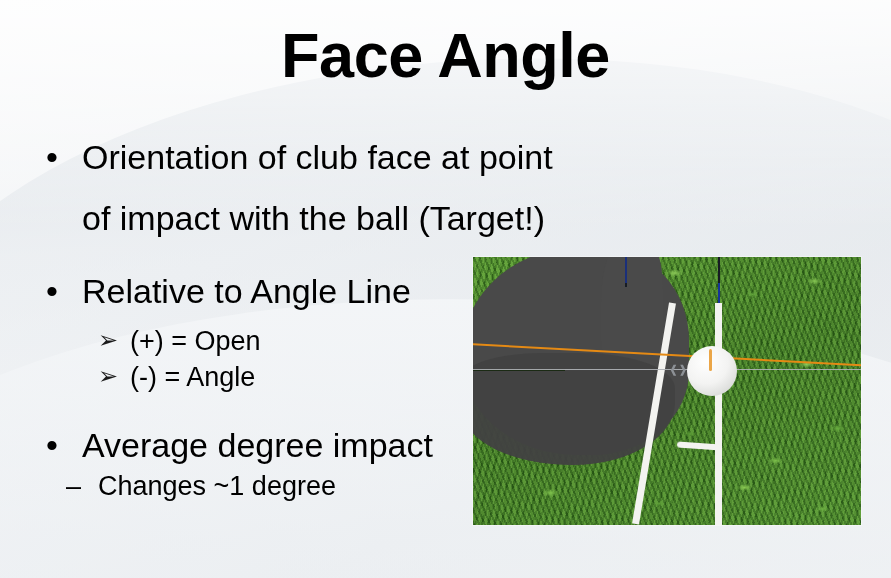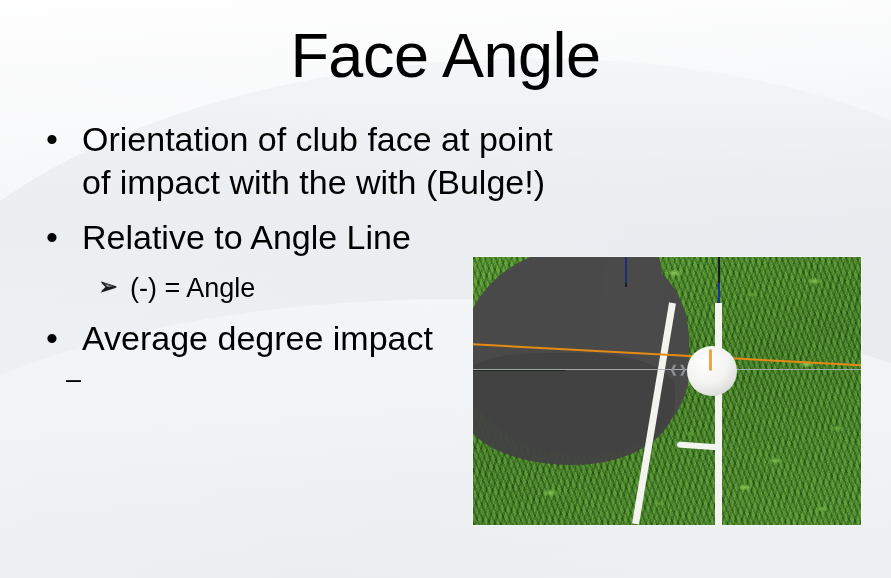--- a/index.html
+++ b/index.html
@@ -54,21 +54,21 @@
   }
 
   
   #title {
     position: absolute;
     left: 0;
     top: 21px;
     width: 891px;
     text-align: center;
     font-size: 63px;
-    font-weight: normal;
+    font-weight: bold;
     color: #000000;
     letter-spacing: -0.5px;
     line-height: 1.1;
     white-space: nowrap;
   }
 
   
   #body {
     position: absolute;
     left: 34px;
@@ -87,20 +87,21 @@
   .lvl1 .marker {
     position: absolute;
     left: 12px;
     top: 0;
     font-size: 34px;
     line-height: 1.27;
     color: #000000;
   }
   .lvl1 .txt {
     display: block;
+    margin-top: 18px;
   }
 
   .lvl2 {
     position: relative;
     padding-left: 96px;
     font-size: 27px;
     line-height: 1.3;
     color: #000000;
     margin-bottom: 1px;
   }
@@ -312,50 +313,52 @@
   <div class="swoosh swoosh-low"></div>
   <div class="shine"></div>
 
   <div id="title">Face Angle</div>
 
   <div id="body">
 
     <div class="lvl1">
       <span class="marker">•</span>
       <span class="txt">Orientation of club face at point</span>
-      <span class="txt">of impact with the with (Bulge!)</span>
+      <span class="txt">of impact with the ball (Target!)</span>
     </div>
 
     <div class="gap-mid"></div>
 
     <div class="lvl1">
       <span class="marker">•</span>
       <span class="txt">Relative to Angle Line</span>
     </div>
 
     <div class="gap-small"></div>
 
     <div class="lvl2">
       <span class="marker">➢</span>
+      <span class="txt">(+) = Open</span>
     </div>
 
     <div class="lvl2">
       <span class="marker">➢</span>
       <span class="txt">(-) = Angle</span>
     </div>
 
     <div class="gap-mid"></div>
 
     <div class="lvl1">
       <span class="marker">•</span>
       <span class="txt">Average degree impact</span>
     </div>
 
     <div class="lvl2-dash">
       <span class="marker">–</span>
+      <span class="txt">Changes ~1 degree</span>
     </div>
 
   </div>
 
   <div id="photo">
     <div class="grass"></div>
 
     <div class="clubhead"></div>
     <div class="clubhead-neck"></div>
     <div class="clubhead-shade"></div>

